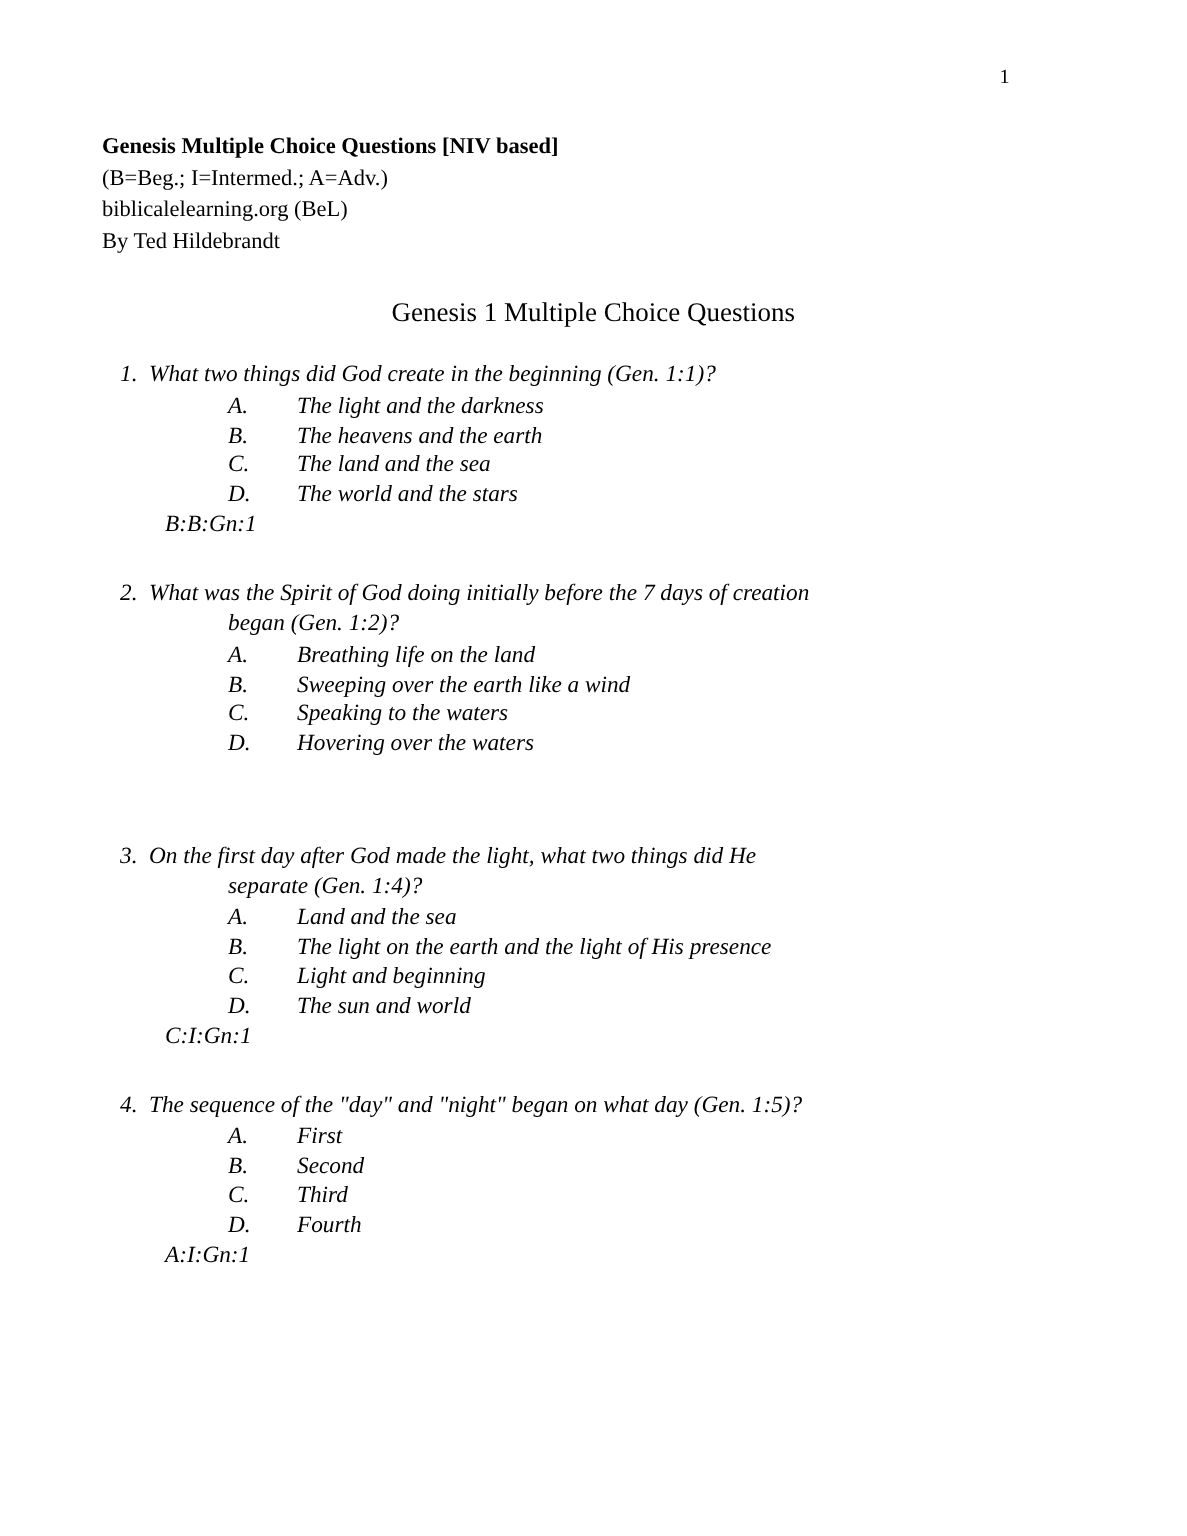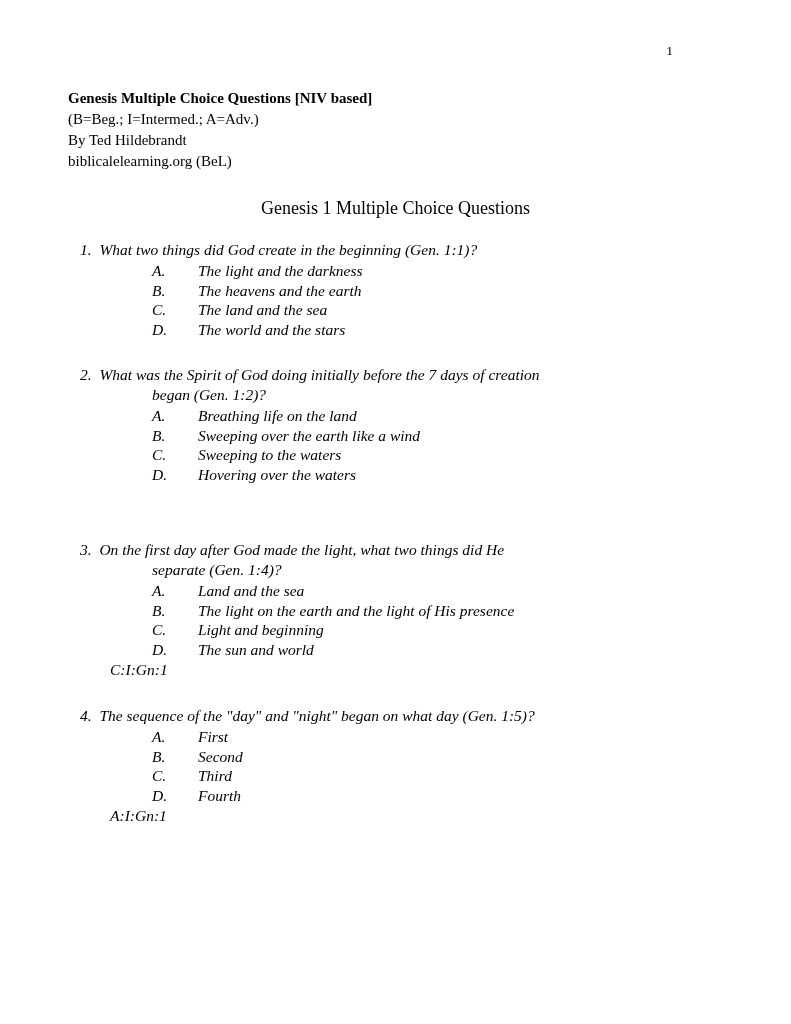--- a/index.html
+++ b/index.html
@@ -99,22 +99,22 @@
 </head>
 <body>
 
 <div class="page">
 
   <div class="page-number">1</div>
 
   <div class="title-block">
     <div class="title-line bold">Genesis Multiple Choice Questions [NIV based]</div>
     <div class="title-line">(B=Beg.; I=Intermed.; A=Adv.)</div>
+    <div class="title-line">biblicalelearning.org (BeL)</div>
     <div class="title-line">By Ted Hildebrandt</div>
-    <div class="title-line">biblicalelearning.org (BeL)</div>
   </div>
 
   <div class="section-heading">Genesis 1 Multiple Choice Questions</div>
 
   <div class="questions">
 
     <div class="question-block">
       <div class="q-stem">
         <span class="q-num">1.</span>
         &nbsp;<span>What two things did God create in the beginning (Gen. 1:1)?</span>
@@ -130,40 +130,41 @@
         </div>
         <div class="option">
           <span class="opt-letter">C.</span>
           <span class="opt-text">The land and the sea</span>
         </div>
         <div class="option">
           <span class="opt-letter">D.</span>
           <span class="opt-text">The world and the stars</span>
         </div>
       </div>
+      <div class="answer">B:B:Gn:1</div>
     </div>
 
     <div class="question-block">
       <div class="q-stem">
         <span class="q-num">2.</span>
         &nbsp;<span>What was the Spirit of God doing initially before the 7 days of creation</span>
       </div>
       <div class="q-cont">began (Gen. 1:2)?</div>
       <div class="options">
         <div class="option">
           <span class="opt-letter">A.</span>
           <span class="opt-text">Breathing life on the land</span>
         </div>
         <div class="option">
           <span class="opt-letter">B.</span>
           <span class="opt-text">Sweeping over the earth like a wind</span>
         </div>
         <div class="option">
           <span class="opt-letter">C.</span>
-          <span class="opt-text">Sweeping to the waters</span>
+          <span class="opt-text">Speaking to the waters</span>
         </div>
         <div class="option">
           <span class="opt-letter">D.</span>
           <span class="opt-text">Hovering over the waters</span>
         </div>
       </div>
       <div class="gap-extra"></div>
     </div>
 
     <div class="question-block">

